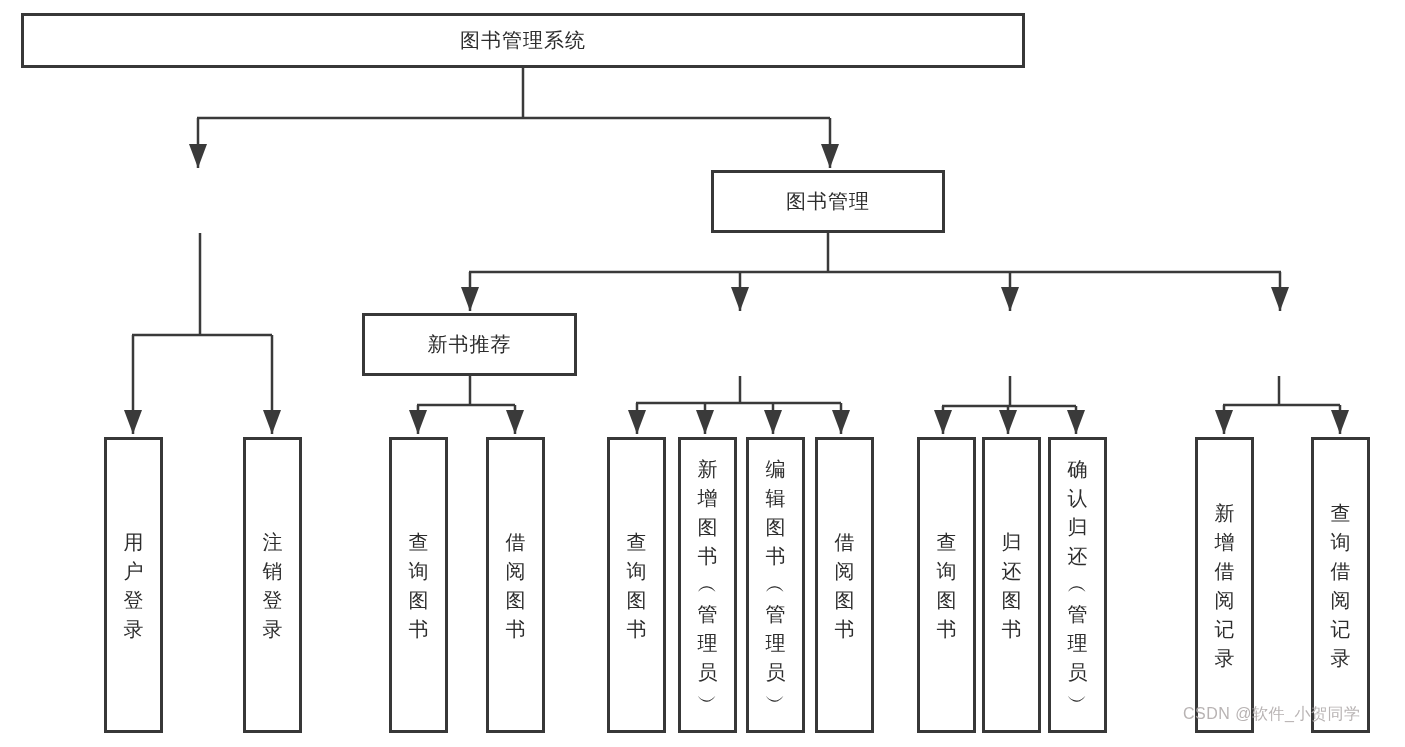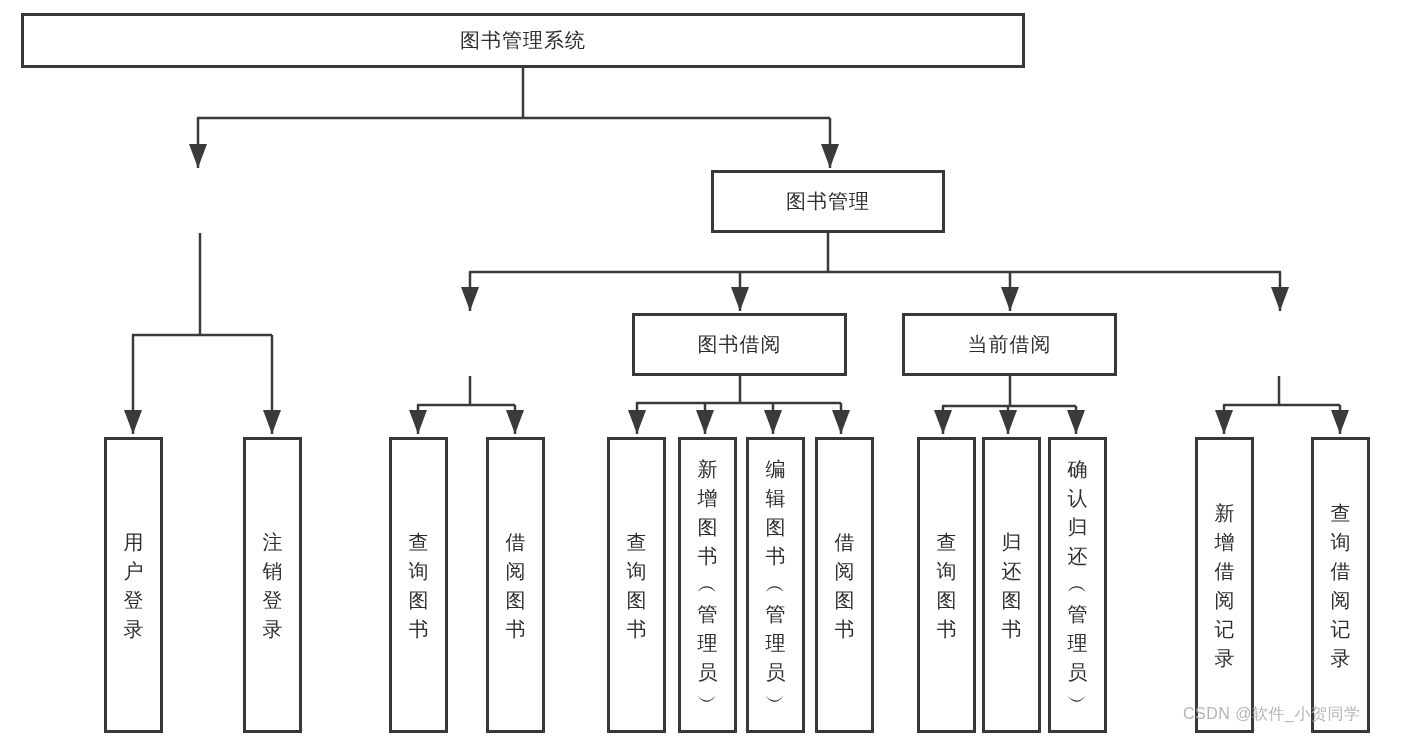--- a/index.html
+++ b/index.html
@@ -102,25 +102,22 @@
   </svg>
 
   <div class="hbox" style="left:21px;top:13px;width:1004px;height:55px">
     <span>图书管理系统</span>
   </div>
 
   <div class="hbox" style="left:711px;top:170px;width:234px;height:63px">
     <span>图书管理</span>
   </div>
 
-  <div class="hbox" style="left:632px;top:313px;width:215px;height:63px">
-    <span>图书借阅</span>
-  </div>
-  <div class="hbox" style="left:902px;top:313px;width:215px;height:63px">
-    <span>当前借阅</span>
+  <div class="hbox" style="left:362px;top:313px;width:215px;height:63px">
+    <span>新书推荐</span>
   </div>
 
   <div class="vbox" style="left:104px">
     <span class="vlabel">
         <span class="vchar">用</span>
         <span class="vchar">户</span>
         <span class="vchar">登</span>
         <span class="vchar">录</span>
       </span>
   </div>

